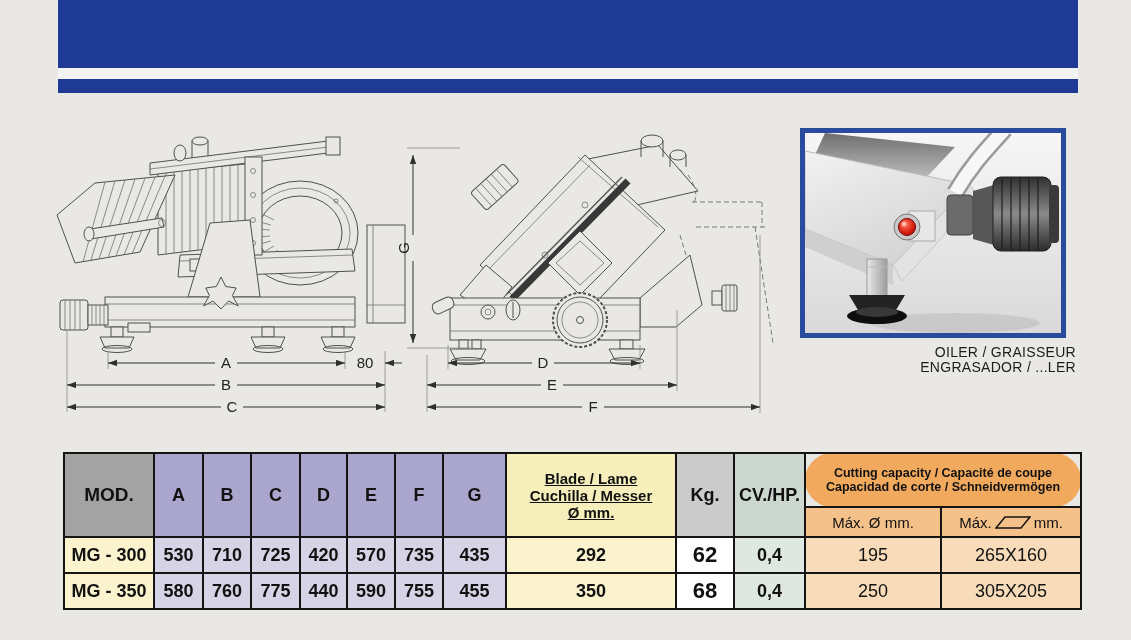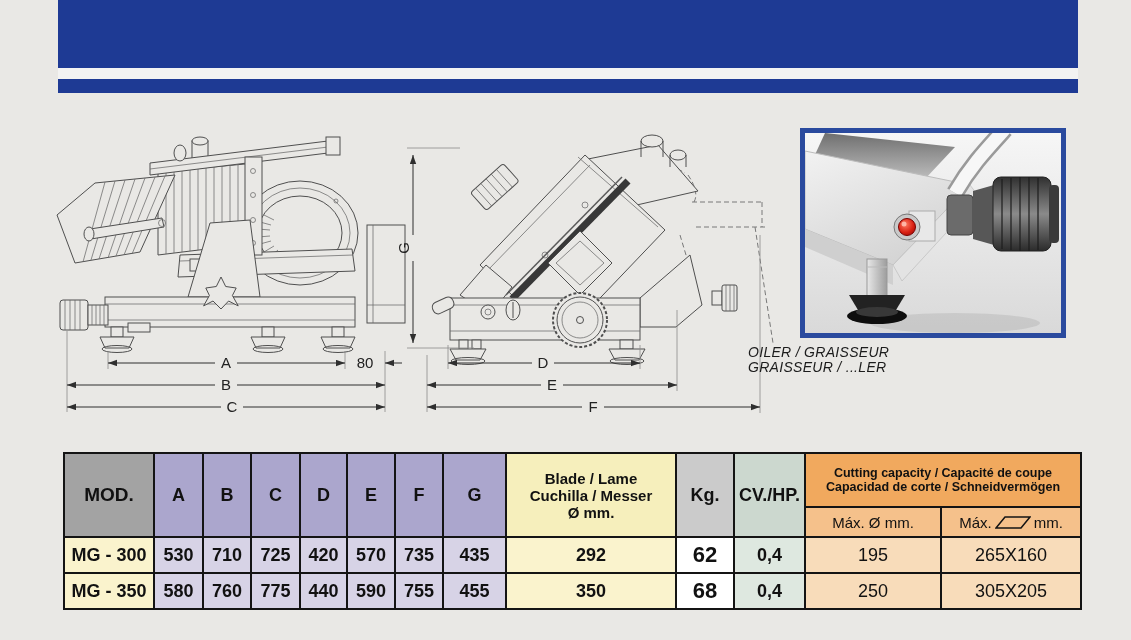--- a/index.html
+++ b/index.html
@@ -21,35 +21,35 @@
   .fl{stroke:#4f4f4f;stroke-width:1;fill:#e9e8e5;}
   .thin{stroke:#6a6a6a;stroke-width:.75;fill:none;}
   .dim{stroke:#2f2f2f;stroke-width:1;fill:none;}
   .ext{stroke:#8a8a8a;stroke-width:.8;fill:none;}
   .dash{stroke:#787878;stroke-width:1;fill:none;stroke-dasharray:5 3;}
   .dimtext{font-size:15px;fill:#222;font-family:"Liberation Sans",sans-serif;}
 
   
   .photo-frame{position:absolute;left:800px;top:128px;width:256px;height:200px;
     border:5px solid #2a4a9e;background:#e4e4e4;}
-  .photo-caption{position:absolute;left:748px;top:345px;width:286px;text-align:left;
-    font-size:14px;line-height:15px;color:#1c1c1c;letter-spacing:.3px;font-style:italic;}
+  .photo-caption{position:absolute;left:790px;top:345px;width:286px;text-align:right;
+    font-size:14px;line-height:15px;color:#1c1c1c;letter-spacing:.3px;}
 
   
   table.spec{position:absolute;left:63px;top:452px;border-collapse:collapse;table-layout:fixed;}
   table.spec th,table.spec td{border:2px solid #141414;padding:0;text-align:center;vertical-align:middle;
     font-family:"Liberation Sans",sans-serif;overflow:hidden;}
   tr.r1{height:54px;} tr.r2{height:30px;} tr.rd{height:36px;}
   .h-mod{background:#a3a3a3;font-size:19px;font-weight:bold;}
   .h-dim{background:#aba6cd;font-size:18px;font-weight:bold;}
-  .h-blade{background:#f6efbc;font-size:15px;font-weight:bold;line-height:17px;}
+  .h-blade{background:#f6efbc;font-size:15px;font-weight:bold;line-height:17px;text-decoration:underline;}
   .h-blade .bl3{margin-top:0;}
   .h-kg{background:#cbcbcb;font-size:18px;font-weight:bold;}
   .h-cv{background:#ccd8cf;font-size:18px;font-weight:bold;}
-  .h-cut{background:#f1a95e;font-size:12.5px;font-weight:bold;line-height:14.5px;}
+  .h-cut{background:#f1a95e;font-size:12.5px;font-weight:bold;line-height:14.5px;border-radius:27px;}
   .h-sub{background:#f5c18b;font-size:15px;font-weight:normal;}
   .h-sub svg{vertical-align:-1px;margin:0 3px;}
   .c-mod{background:#faf3cd;font-size:18px;font-weight:bold;}
   .c-dim{background:#d7d3e6;font-size:18px;font-weight:bold;margin-left:6px;}
   .c-blade{background:#faf3cd;font-size:18px;font-weight:bold;}
   .c-kg{background:#ffffff;font-size:22px;font-weight:bold;}
   .c-cv{background:#dee8e0;font-size:18px;font-weight:bold;border-radius:8px;}
   .c-cut{background:#f8dcba;font-size:18px;font-weight:normal;}
 </style>
 </head>
@@ -359,21 +359,21 @@
     <rect x="62" y="126" width="20" height="38" fill="url(#gLeg)" stroke="#999"></rect>
     <line x1="62" y1="134" x2="82" y2="134" stroke="#bbb"></line>
     <polygon points="44,162 100,162 88,182 56,182" fill="#222"></polygon>
     <ellipse cx="72" cy="183" rx="30" ry="8" fill="#0e0e0e"></ellipse>
     <ellipse cx="72" cy="179" rx="21" ry="5" fill="#383838"></ellipse>
   </g>
 </svg>
 </div>
 <div class="photo-caption">
   <div>OILER / GRAISSEUR</div>
-  <div>GRAISSEUR / ...LER</div>
+  <div>ENGRASADOR / ...LER</div>
 </div>
 
 <table class="spec">
   <colgroup>
     <col style="width:90px">
       <col style="width:49px">
       <col style="width:48px">
       <col style="width:49px">
     <col style="width:47px">
       <col style="width:48px">

